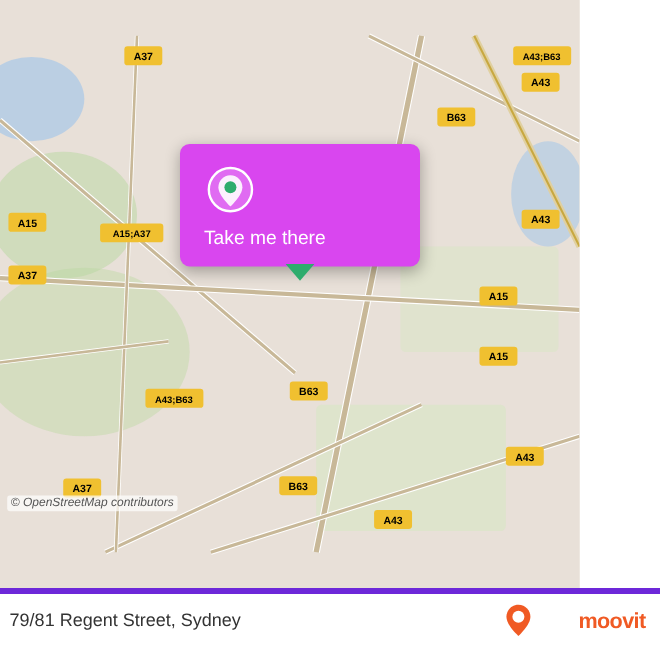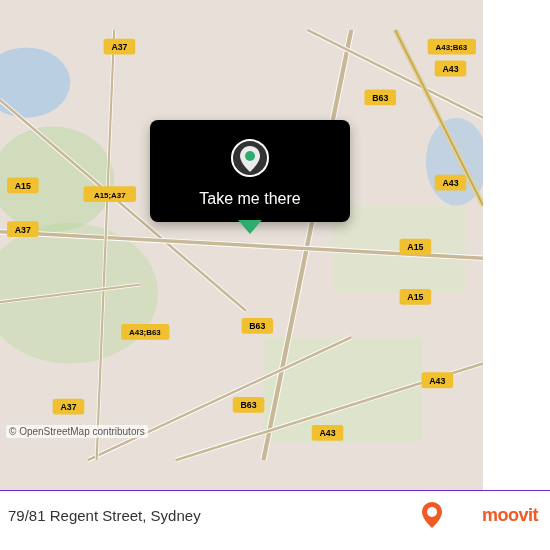--- a/index.html
+++ b/index.html
@@ -35,25 +35,25 @@
       top: 0; left: 0;
       width: 100%;
       height: 100%;
     }
 
     #popup {
       position: absolute;
       top: 120px;
       left: 150px;
       width: 200px;
-      background: #000000;
+      background: #d946ef;
       border-radius: 8px;
       display: flex;
       flex-direction: column;
-      align-items: center;
+      align-items: flex-start;
       padding: 16px 20px 14px;
       box-shadow: 0 4px 12px rgba(0,0,0,0.3);
       cursor: pointer;
     }
 
     #popup::after {
       content: '';
       position: absolute;
       bottom: -12px;
       left: 50%;
@@ -77,39 +77,40 @@
     }
 
     #bottom-bar {
       width: 550px;
       height: 60px;
       background: #fff;
       display: flex;
       align-items: center;
       justify-content: space-between;
       padding: 0 12px 11px 8px;
-      border-top: 1px solid #6d28d9;
+      border-top: 5px solid #6d28d9;
       gap: 48px;
     }
 
     #address-text {
       font-size: 15px;
       color: #333;
       font-weight: 500;
     }
 
     #attribution {
       position: absolute;
-      bottom: 52px;
+      bottom: 64px;
       left: 6px;
       font-size: 10px;
       color: #555;
       background: rgba(255,255,255,0.7);
       padding: 1px 3px;
       border-radius: 2px;
+      font-style: italic;
     }
 
     
     #moovit-logo {
       display: flex;
       align-items: center;
       gap: 2px;
     }
 
     #moovit-icon {

